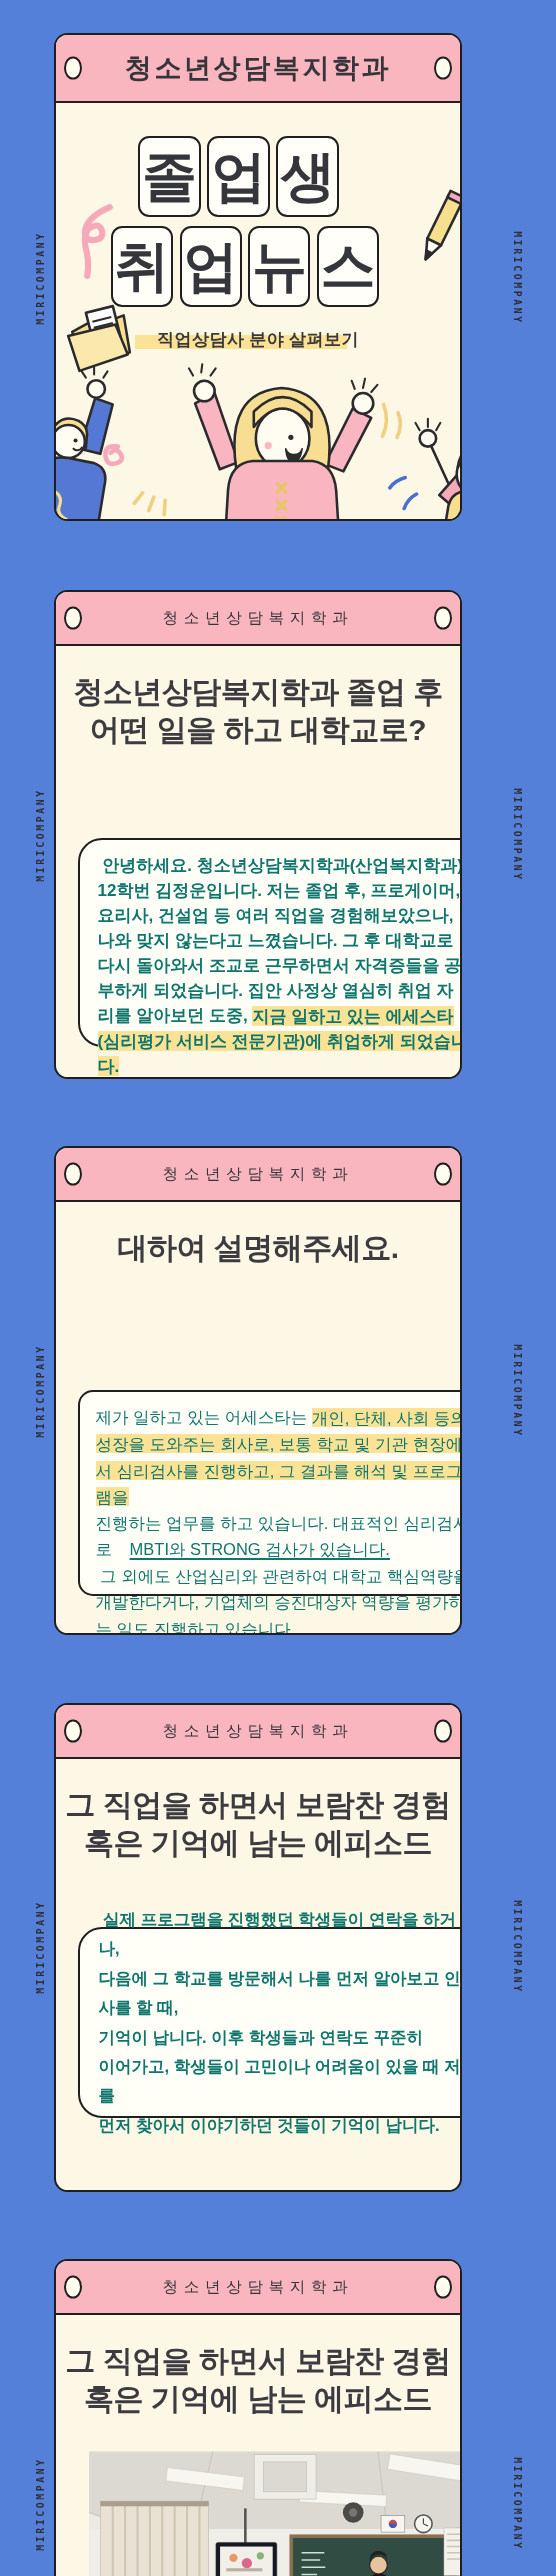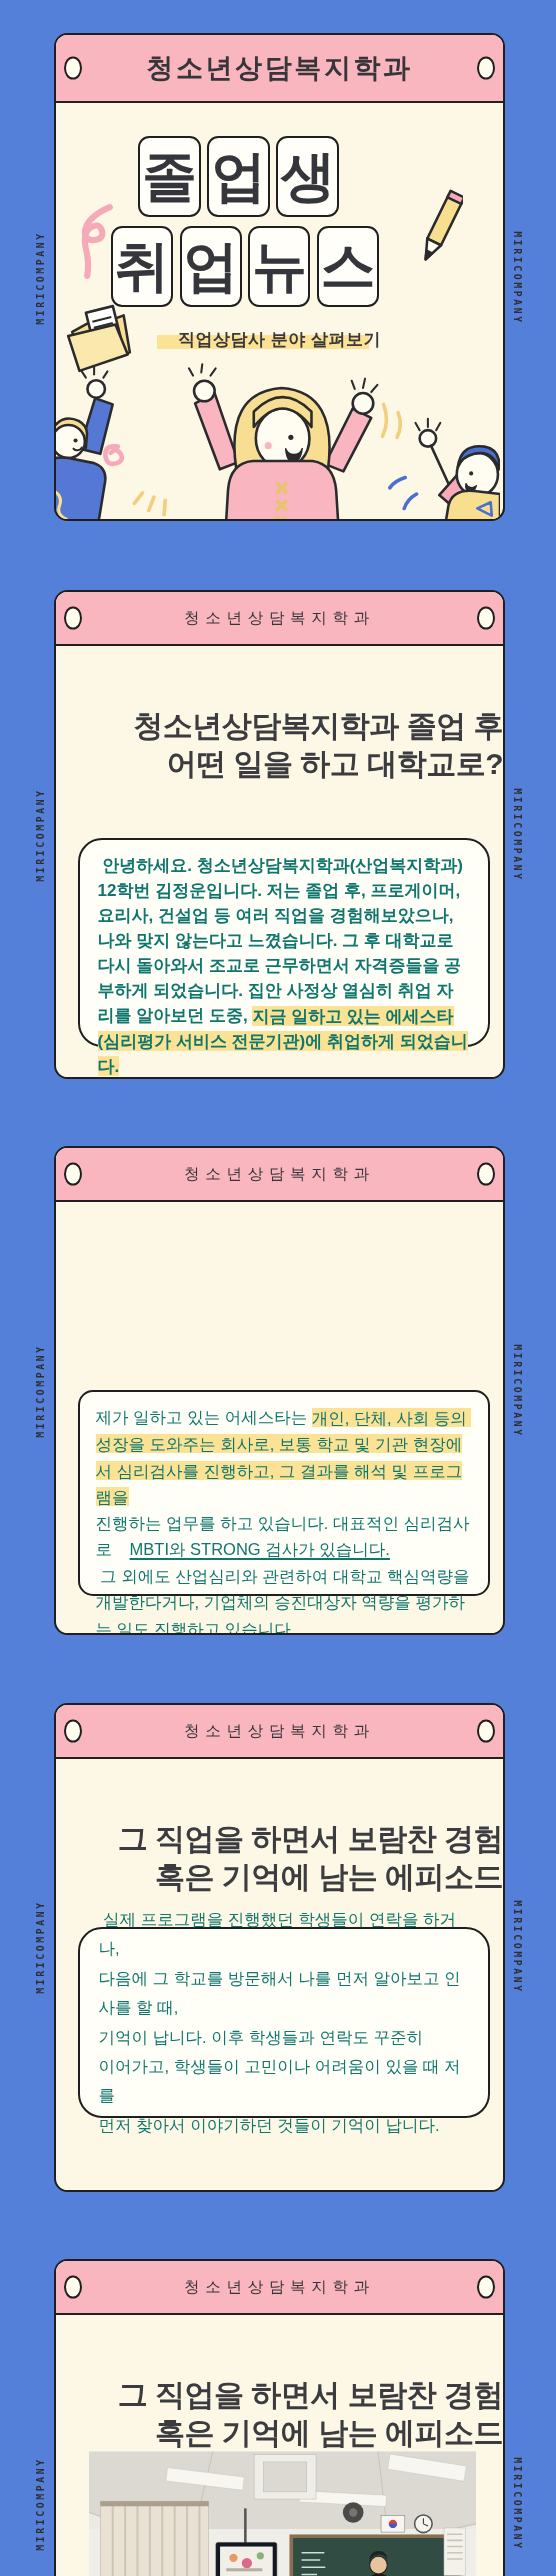--- a/index.html
+++ b/index.html
@@ -5,21 +5,21 @@
   html,body{margin:0;padding:0;}
   body{
     position:relative;
     width:556px;height:3338px;
     background:var(--page-bg,#5580D9);
     font-family:"Liberation Sans","DejaVu Sans",sans-serif;
     color:var(--ink,#3A3A3E);
     overflow:hidden;
   }
   .card{
-    position:absolute;left:54px;width:451px;
+    position:absolute;left:54px;width:408px;
     background:var(--card-bg,#FDF8E6);
     border:2.1px solid var(--outline,#1F1F1F);
     border-radius:13.4px;box-sizing:border-box;overflow:hidden;
   }
   #card-1{top:33px;height:488px;}
   #card-2{top:590px;height:489px;}
   #card-3{top:1146px;height:489px;}
   #card-4{top:1703px;height:489px;}
   #card-5{top:2259px;height:489px;}
 
@@ -45,58 +45,58 @@
     position:absolute;
     font-family:"DejaVu Sans Mono","Liberation Mono",monospace;
     font-size:9.8px;font-weight:bold;letter-spacing:2.6px;color:#2E2E33;
     white-space:nowrap;
   }
   .side-left{transform:translate(-50%,-50%) rotate(-90deg);}
   .side-right{transform:translate(-50%,-50%) rotate(90deg);}
 
   .title{
     position:relative;
-    text-align:right;font-weight:800;color:#3B3B40;
+    text-align:center;font-weight:800;color:#3B3B40;
     font-size:30px;line-height:1.25;letter-spacing:-0.5px;
-    margin-top:61px;
+    margin-top:27px;
   }
   .title .tline{white-space:nowrap;}
 
   .textbox{
     position:absolute;left:22px;width:412px;
     background:var(--box-bg,#FFFEF7);
     border:2.1px solid var(--outline,#1F1F1F);
     border-radius:24px;box-sizing:border-box;
     color:#0f766e;
   }
   .prewrap{white-space:pre-wrap;}
   #card-2 .textbox{top:246px;height:209px;padding:14.4px 17.5px;font-size:17px;font-weight:700;line-height:1.47;}
   #card-3 .textbox{top:242px;height:206px;padding:12.4px 15.5px;font-size:16.5px;font-weight:400;line-height:1.6;border-radius:15px;}
-  #card-4 .textbox{top:222px;height:191px;padding:15.5px 18.5px;font-size:16.5px;font-weight:400;line-height:1.78;display:flex;align-items:center;}
+  #card-4 .textbox{top:222px;height:191px;padding:15.5px 18.5px;font-size:16.5px;font-weight:700;line-height:1.78;display:flex;align-items:center;}
 
   .hl{background:var(--highlight,#FBE294);padding:0.5px 0;box-decoration-break:clone;-webkit-box-decoration-break:clone;}
   .ul{text-decoration:underline;text-underline-offset:3.1px;text-decoration-thickness:1.5px;padding-left:13px;}
 
   
   .tile-row{position:absolute;display:flex;}
   #row-tiles-1{top:101px;left:82px;gap:6.2px;}
   #row-tiles-2{top:191px;left:55px;gap:6.7px;}
   .tile{
     width:63px;height:81px;box-sizing:border-box;
     background:var(--tile-bg,#FFFEF8);
     border:2.6px solid var(--outline,#1F1F1F);border-radius:11.3px;
     display:flex;align-items:center;justify-content:center;
     font-size:55px;font-weight:800;color:#34363C;
   }
   #row-tiles-2 .tile{width:62px;}
   .badge-wrap{position:absolute;top:286px;left:0;width:100%;height:37px;
     display:flex;align-items:center;justify-content:center;}
   .badge-bar{position:absolute;top:14.4px;left:50%;transform:translateX(-58%);
     width:212px;height:14px;background:var(--highlight,#FBE294);}
-  .badge-text{position:relative;font-size:17px;font-weight:800;color:#38383D;letter-spacing:0.5px;}
+  .badge-text{position:relative;font-size:17px;font-weight:800;color:#38383D;letter-spacing:0.5px;font-family:Liberation Serif, serif;}
   .cover-art{position:absolute;}
   #cover-people{left:0;top:325px;}
   #cover-squiggle{left:23px;top:168px;}
   #cover-pencil{left:361px;top:154px;}
   #cover-folder{left:9.3px;top:267px;}
 
   #card-5 .photo{position:absolute;left:33px;top:190px;width:387px;height:236px;}
 </style>
 </head>
 <body>
@@ -227,20 +227,21 @@
   <div class="textbox prewrap"><span> 안녕하세요. 청소년상담복지학과(산업복지학과) 12학번 김정운입니다. 저는 졸업 후, 프로게이머, 요리사, 건설업 등 여러 직업을 경험해보았으나, 나와 맞지 않는다고 느꼈습니다. 그 후 대학교로 다시 돌아와서 조교로 근무하면서 자격증들을 공부하게 되었습니다. 집안 사정상 열심히 취업 자리를 알아보던 도중, </span><span class="hl">지금 일하고 있는 에세스타(심리평가 서비스 전문기관)에 취업하게 되었습니다.</span></div>
 </div>
 
 <div class="card" id="card-3">
   <div class="card-header header-sm">
     <span class="hole hole-left"></span>
     <span>청소년상담복지학과</span>
     <span class="hole hole-right"></span>
   </div>
   <div class="title">
+    <div class="tline">대하여 설명해주세요.</div>
   </div>
   <div class="textbox prewrap"><span>제가 일하고 있는 어세스타는 </span><span class="hl">개인, 단체, 사회 등의 성장을 도와주는 회사로, 보통 학교 및 기관 현장에서 심리검사를 진행하고, 그 결과를 해석 및 프로그램을</span><span>
 진행하는 업무를 하고 있습니다. 대표적인 심리검사로 </span><span class="ul">MBTI와 STRONG 검사가 있습니다.</span><span>
  그 외에도 산업심리와 관련하여 대학교 핵심역량을 개발한다거나, 기업체의 승진대상자 역량을 평가하는 일도 진행하고 있습니다.</span></div>
 </div>
 
 <div class="card" id="card-4">
   <div class="card-header header-sm">
     <span class="hole hole-left"></span>
     <span>청소년상담복지학과</span>

